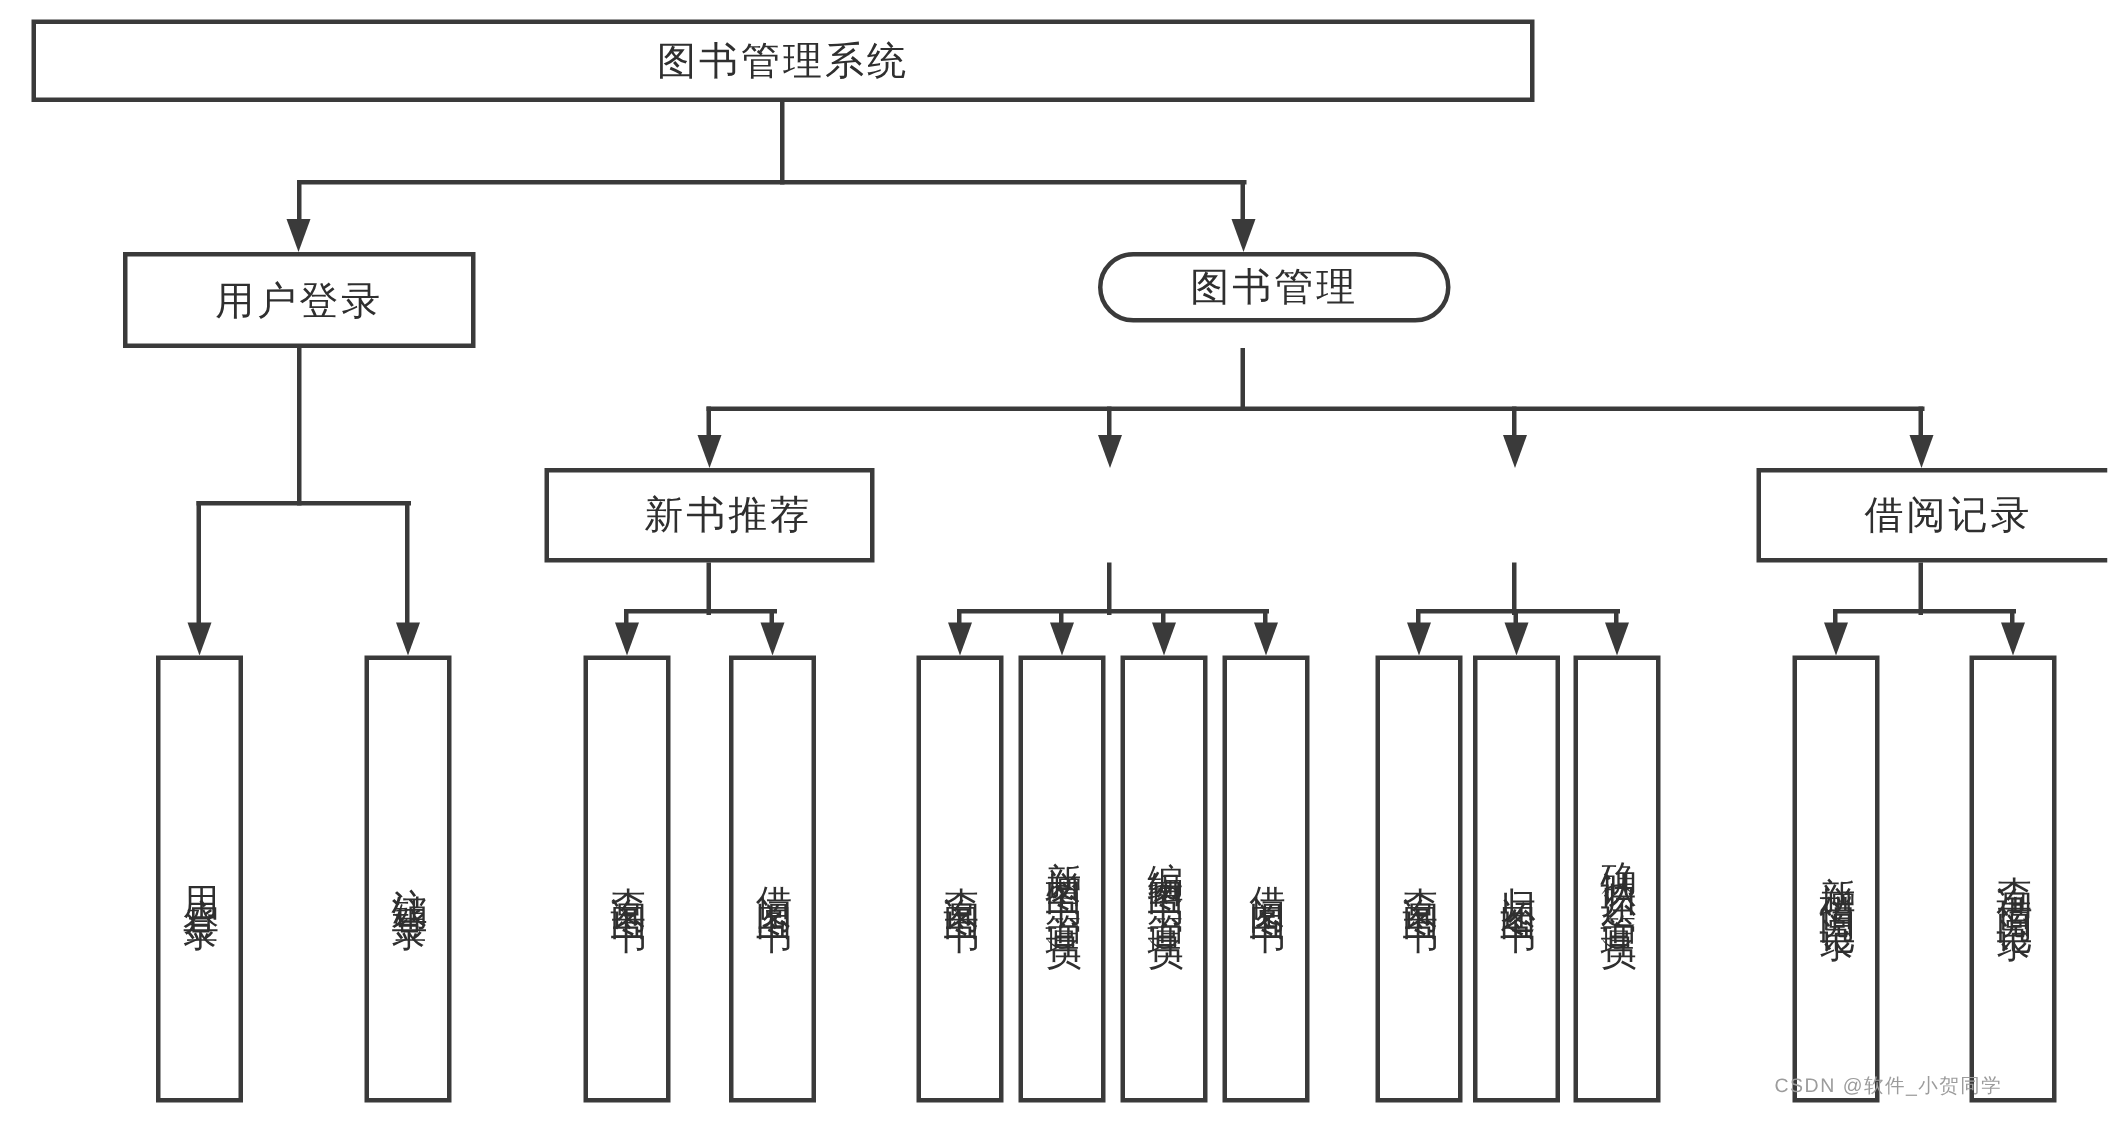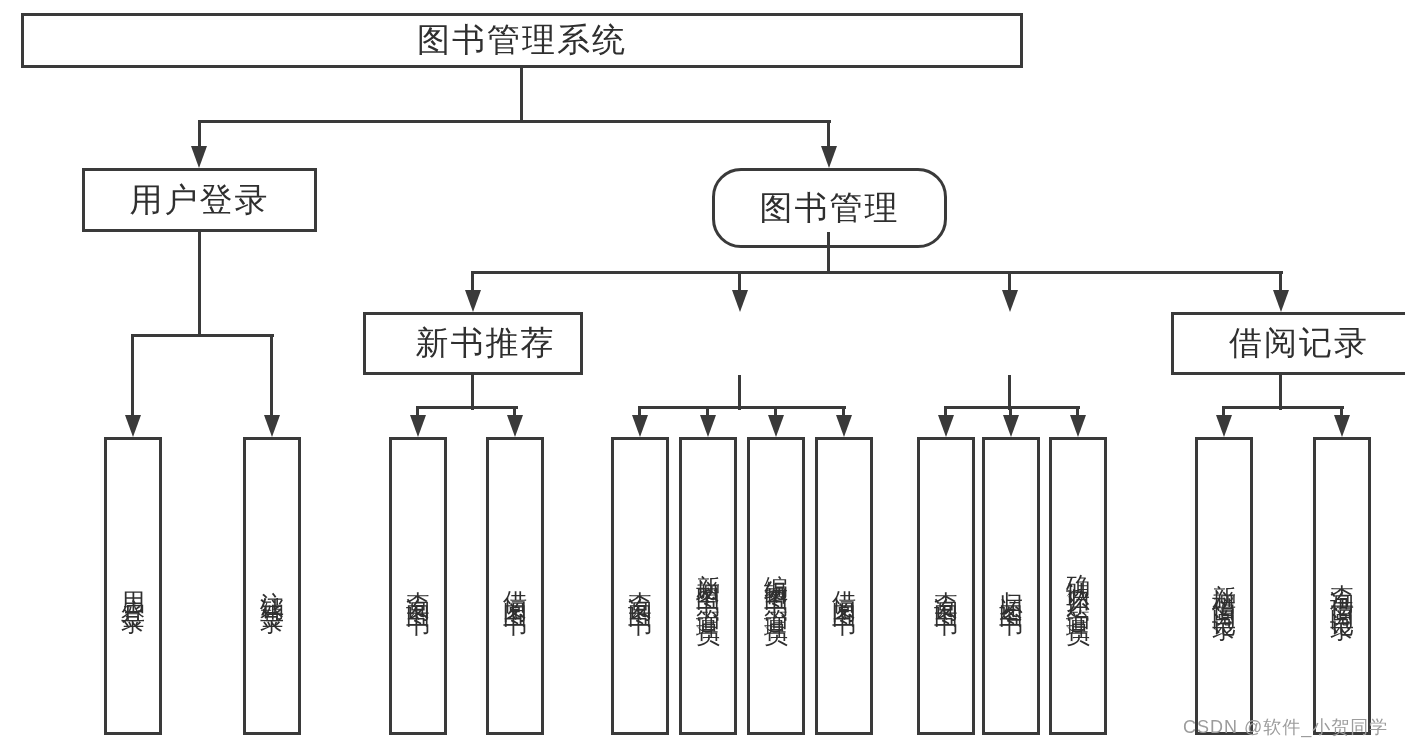--- a/index.html
+++ b/index.html
@@ -3,33 +3,33 @@
 <meta charset="utf-8">
 <style>
   :root { --line:#3a3a3a; --text:#2f2f2f; --wm:#9c9c9c; }
   html,body { margin:0; padding:0; background:#fff; }
   body { font-family:"Liberation Sans", sans-serif; }
   .canvas { position:relative; width:1405px; height:747px; background:#fff; overflow:hidden; }
 
   .node { position:absolute; box-sizing:border-box; border:3px solid var(--line);
           background:#fff; display:flex; align-items:center; justify-content:center;
           color:var(--text); }
-  .node-h { font-size:33px; letter-spacing:2px; white-space:nowrap; }
+  .node-h { font-size:26px; letter-spacing:2px; white-space:nowrap; }
   .node-v { font-size:24px; }
   .node-v .vtext { writing-mode:vertical-rl; text-orientation:mixed;
                    letter-spacing:7px; line-height:1; }
 
   .hl, .vl { position:absolute; background:var(--line); }
   .hl { height:3px; }
   .vl { width:3px; }
   .ah { position:absolute; width:0; height:0;
         border-left:8px solid transparent; border-right:8px solid transparent;
         border-top:22px solid var(--line); }
 
-  .watermark { position:absolute; left:1183px; top:715px; font-size:18px;
+  .watermark { position:absolute; left:1183px; top:715px; font-size:13px;
                color:var(--wm); letter-spacing:1px; white-space:nowrap; z-index:5; }
 </style>
 </head>
 <body>
 
 <div class="canvas">
 
   <div class="node node-h" style="left:21px; top:13px; width:1002px; height:55px;">
     <span>图书管理系统</span>
   </div>
@@ -37,21 +37,21 @@
   <div class="vl" style="left:520px; top:68px; height:55px;"></div>
   <div class="hl" style="left:198px; top:120px; width:633px;"></div>
   <div class="vl" style="left:198px; top:120px; height:28px;"></div>
   <div class="ah" style="left:191px; top:146px;"></div>
   <div class="vl" style="left:827px; top:120px; height:28px;"></div>
   <div class="ah" style="left:821px; top:146px;"></div>
 
   <div class="node node-h" style="left:82px; top:168px; width:235px; height:64px;">
     <span>用户登录</span>
   </div>
-  <div class="node node-h" style="left:712px; top:168px; width:235px; height:80px;border-radius:29px;">
+  <div class="node node-h" style="left:732px; top:168px; width:235px; height:47px;border-radius:29px;">
     <span>图书管理</span>
   </div>
 
   <div class="vl" style="left:198px; top:232px; height:105px;"></div>
   <div class="hl" style="left:131px; top:334px; width:143px;"></div>
   <div class="vl" style="left:131px; top:334px; height:83px;"></div>
   <div class="ah" style="left:125px; top:415px;"></div>
   <div class="vl" style="left:270px; top:334px; height:83px;"></div>
   <div class="ah" style="left:264px; top:415px;"></div>
 

